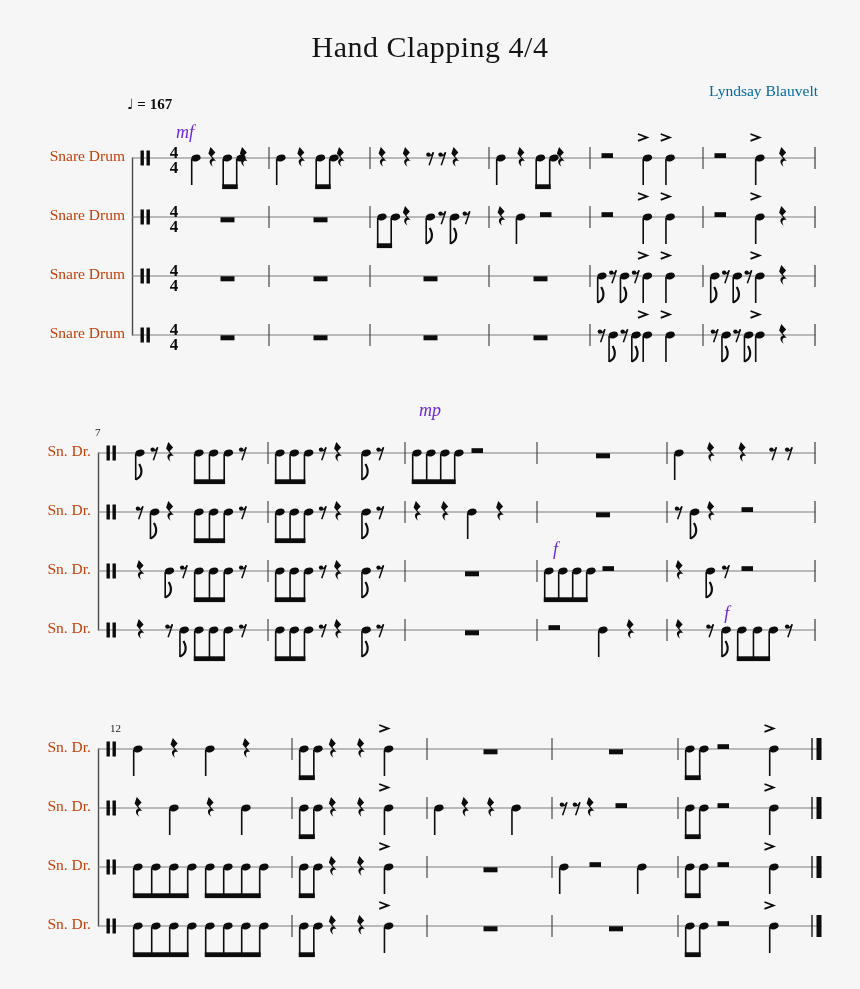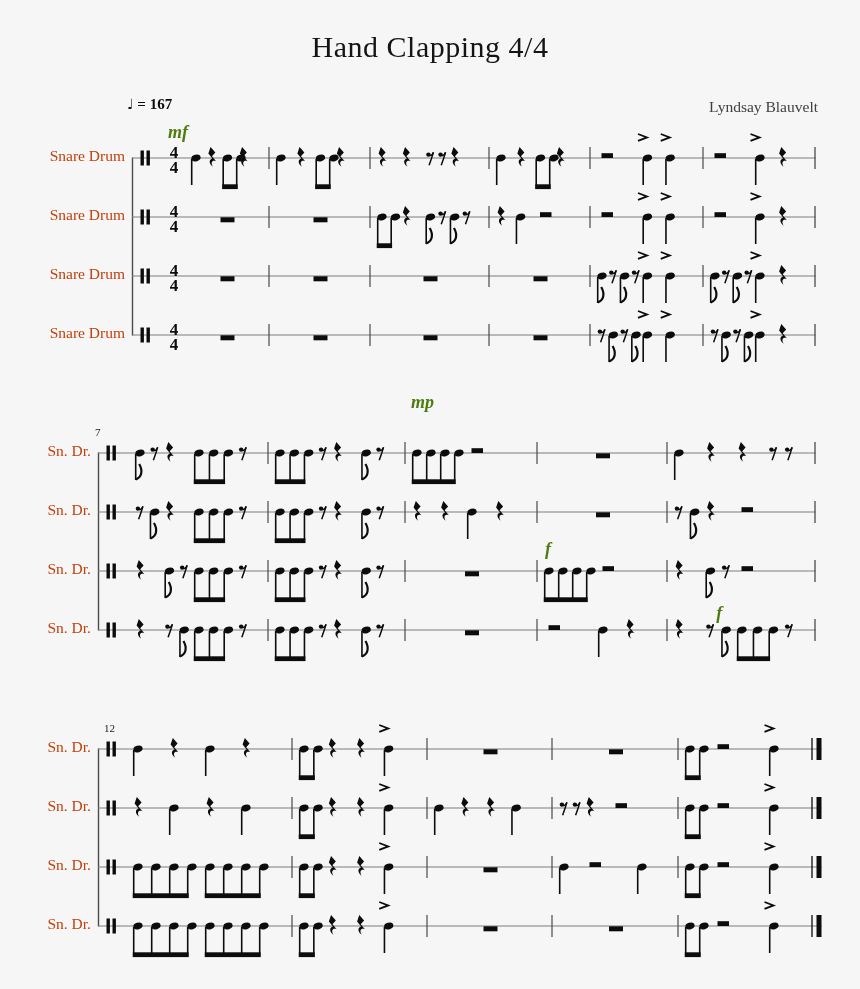--- a/index.html
+++ b/index.html
@@ -1,26 +1,26 @@
 <!DOCTYPE html>
 <html><head>
 <meta charset="utf-8">
 <style>
   html,body{margin:0;padding:0;background:#e9e9e9;}
   .page{position:relative;width:860px;height:989px;background:#f6f6f6;overflow:hidden;
         font-family:"Liberation Serif",serif;color:#0c0c0c;}
   .title{position:absolute;top:30px;left:0;width:860px;text-align:center;
          font-size:30px;letter-spacing:.5px;color:#141414;}
-  .composer{position:absolute;top:98px;right:42px;font-size:15.5px;color:#404040;}
+  .composer{position:absolute;top:82px;right:42px;font-size:15.5px;color:#0369a1;}
   .tempo{position:absolute;top:96px;left:127px;font-weight:bold;font-size:15px;color:#0c0c0c;}
   .tempo .tnote{font-family:"DejaVu Sans",sans-serif;font-size:14px;}
   #score-svg{position:absolute;left:0;top:0;}
   .staff-label{position:absolute;width:116px;text-align:right;font-size:15.5px;
                color:#c2410c;white-space:nowrap;}
-  .dyn{position:absolute;font-weight:bold;font-style:italic;font-size:18px;color:#4d7c0f;}
+  .dyn{position:absolute;font-weight:normal;font-style:italic;font-size:18px;color:#6d28d9;margin-left:8px;}
   .mnum{position:absolute;font-size:11px;color:#222;}
 </style>
 </head>
 <body>
 
 <div class="page">
   <div class="title">Hand Clapping 4/4</div>
   <div class="composer">Lyndsay Blauvelt</div>
   <div class="tempo"><span class="tnote">♩</span> <span>= 167</span></div>
   <svg id="score-svg" width="860" height="989" xmlns="http://www.w3.org/2000/svg">
@@ -667,19 +667,19 @@
       <div class="staff-label" style="left: 9px; top: 324px; text-align: right; width: 116px;">Snare Drum</div>
       <div class="staff-label" style="left: -25px; top: 442px; text-align: right; width: 116px;">Sn. Dr.</div>
       <div class="staff-label" style="left: -25px; top: 501px; text-align: right; width: 116px;">Sn. Dr.</div>
       <div class="staff-label" style="left: -25px; top: 560px; text-align: right; width: 116px;">Sn. Dr.</div>
       <div class="staff-label" style="left: -25px; top: 619px; text-align: right; width: 116px;">Sn. Dr.</div>
       <div class="mnum" style="left: 95px; top: 426px;">7</div>
       <div class="staff-label" style="left: -25px; top: 738px; text-align: right; width: 116px;">Sn. Dr.</div>
       <div class="staff-label" style="left: -25px; top: 797px; text-align: right; width: 116px;">Sn. Dr.</div>
       <div class="staff-label" style="left: -25px; top: 856px; text-align: right; width: 116px;">Sn. Dr.</div>
       <div class="staff-label" style="left: -25px; top: 915px; text-align: right; width: 116px;">Sn. Dr.</div>
-      <div class="mnum" style="left: 104px; top: 722px;">12</div>
+      <div class="mnum" style="left: 110px; top: 722px;">12</div>
       <div class="dyn" style="left: 168px; top: 122px;">mf</div>
-      <div class="dyn" style="left: 411px; top: 392px;">mp</div>
+      <div class="dyn" style="left: 411px; top: 400px;">mp</div>
       <div class="dyn" style="left: 545px; top: 539px;">f</div>
       <div class="dyn" style="left: 716.25px; top: 603px;">f</div>
     </div>
 </div>
 
 </body></html>

